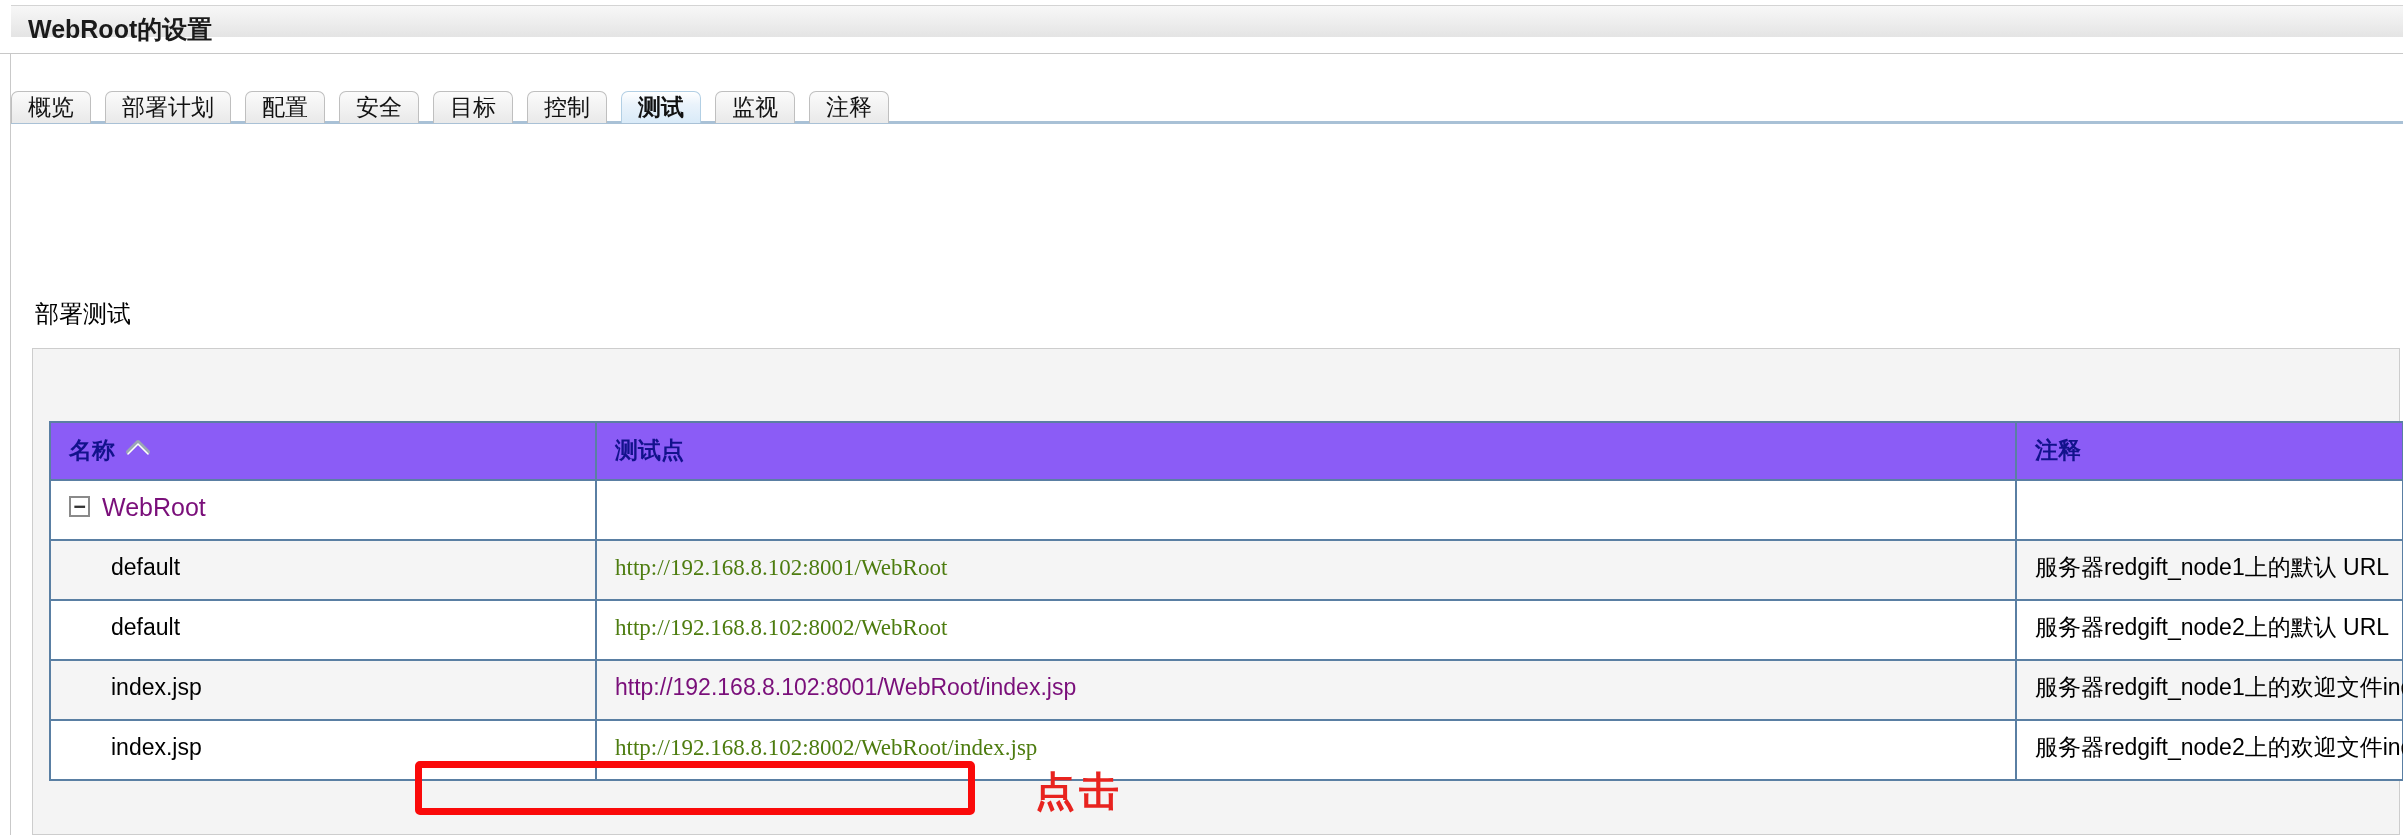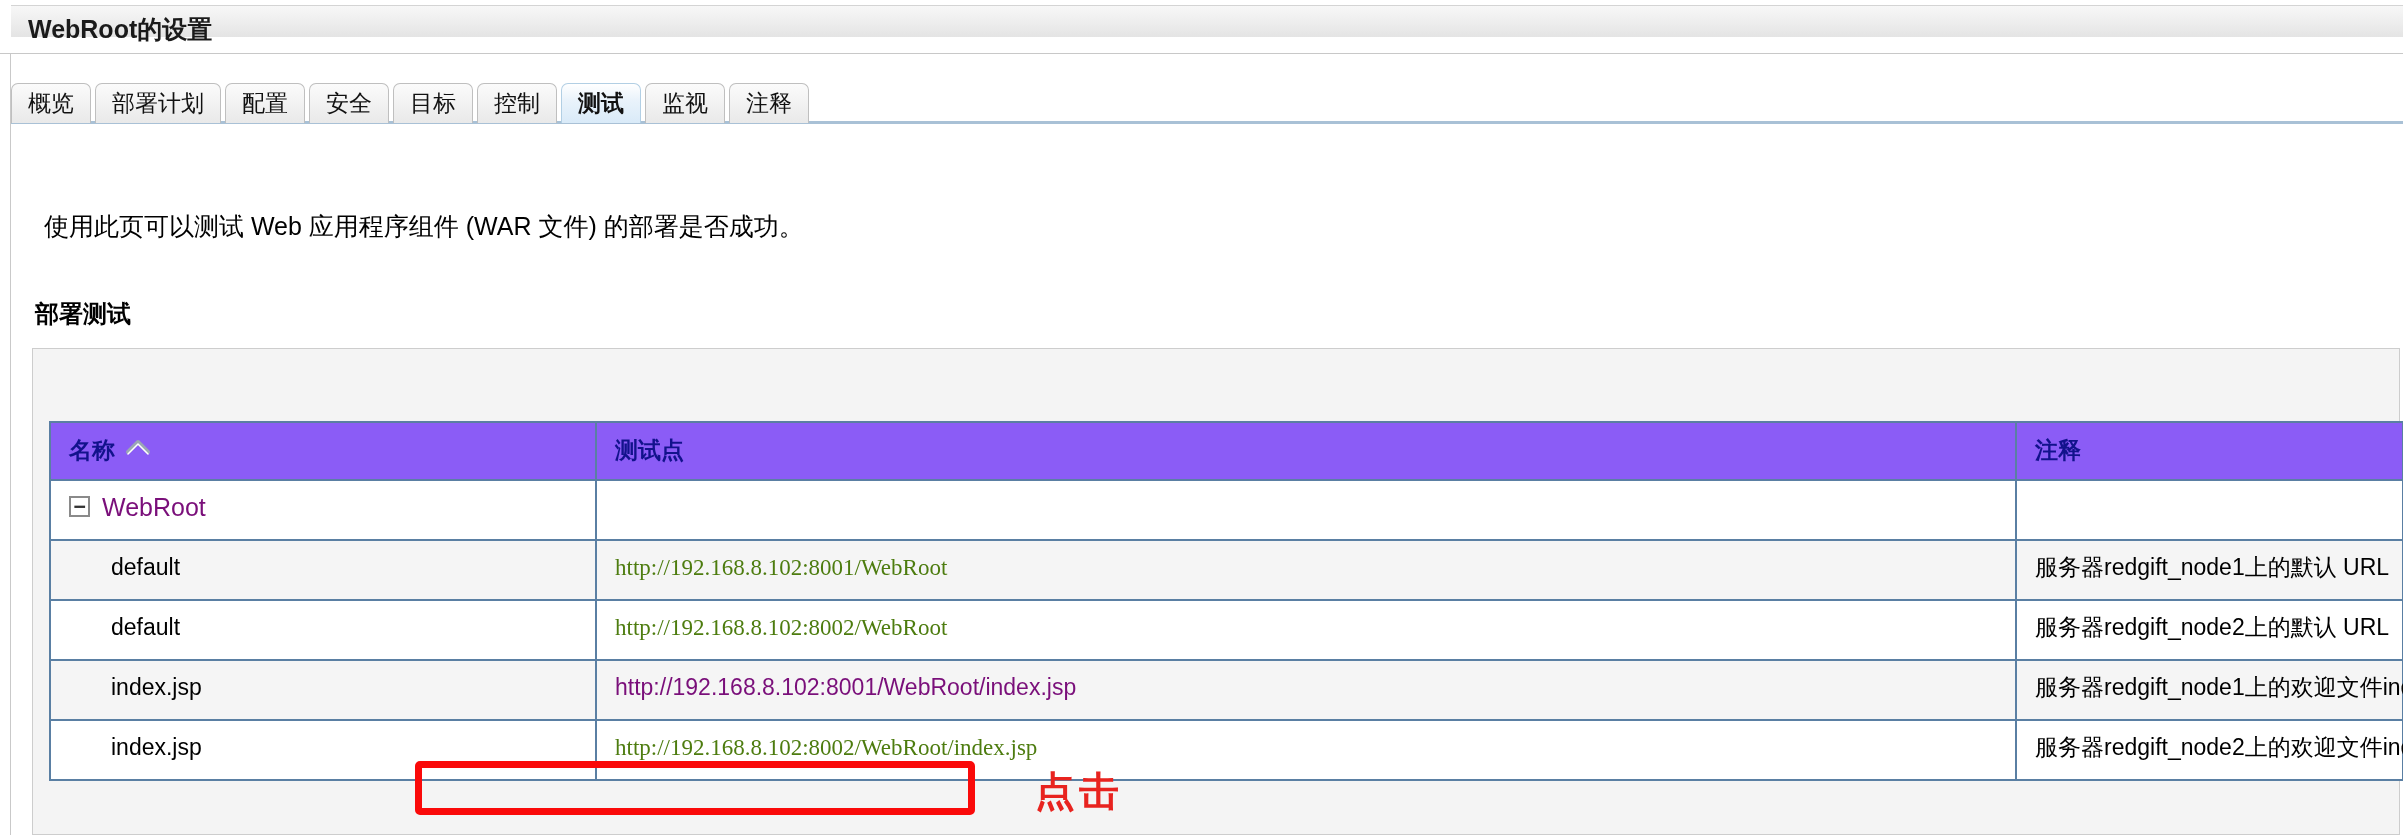--- a/index.html
+++ b/index.html
@@ -70,22 +70,22 @@
     position: absolute;
     left: 11px;
     top: 70px;
     height: 53px;
     display: flex;
     align-items: flex-end;
     z-index: 3;
   }
   .tab {
     position: relative;
-    height: 40px;
-    margin-right: 4px;
+    height: 32px;
+    margin-right: 14px;
     padding: 0 16px;
     display: flex;
     align-items: center;
     justify-content: center;
     font-size: 23px;
     color: #111111;
     background: linear-gradient(to bottom, #fbfbfb 0%, #f1f1f1 55%, #e9e9e9 100%);
     border: 1px solid #bfbfbf;
     border-bottom: none;
     border-radius: 7px 7px 0 0;
@@ -118,21 +118,21 @@
     color: #000000;
     white-space: nowrap;
   }
 
   
   .section-title {
     position: absolute;
     left: 35px;
     top: 298px;
     font-size: 24px;
-    font-weight: bold;
+    font-weight: normal;
     color: #000000;
     white-space: nowrap;
   }
 
   
   .panel {
     position: absolute;
     left: 32px;
     top: 348px;
     width: 2368px;
@@ -293,21 +293,20 @@
       </div>
       <div class="tab">
         <span>监视</span>
       </div>
       <div class="tab">
         <span>注释</span>
       </div>
     </div>
   <div class="tabs-underline"></div>
 
-  <div class="intro">使用此页可以测试 Web 应用程序组件 (WAR 文件) 的部署是否成功。</div>
 
   <div class="section-title">部署测试</div>
 
   <div class="panel"></div>
 
   <div class="table-wrap">
     <table class="data">
       <colgroup>
         <col class="col-name">
         <col class="col-point">

